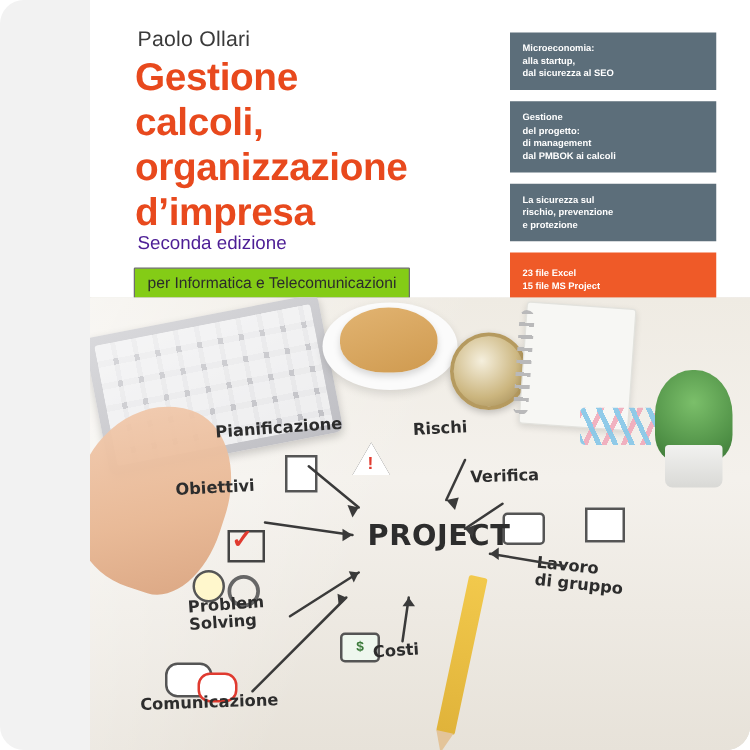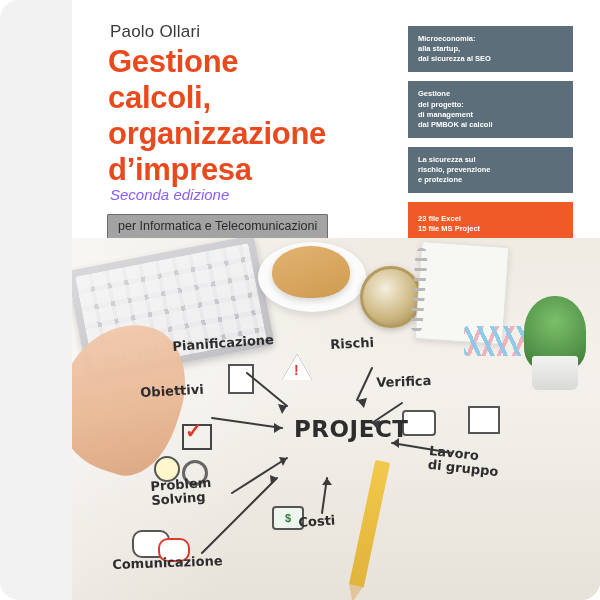--- a/index.html
+++ b/index.html
@@ -64,33 +64,32 @@
     line-height: 1.16;
     letter-spacing: -0.3px;
   }
   .title .line { display: block; }
 
   .edition {
     position: absolute;
     left: 110px;
     top: 186px;
     font-size: 15px;
-    color: #8b5cf6;
-    font-style: italic;
+    color: #4c1d95;
   }
 
   .subject-box {
     position: absolute;
     left: 107px;
     top: 214px;
     border: 1px solid #6d6d6d;
     padding: 4px 10px 5px 10px;
     font-size: 12.5px;
     color: #2b2b2b;
-    background: #a3a3a3;
+    background: #84cc16;
     border-radius: 1px;
   }
 
   
   .side-col {
     position: absolute;
     left: 388px;
     top: 26px;
     width: 165px;
     margin-left: 20px;

